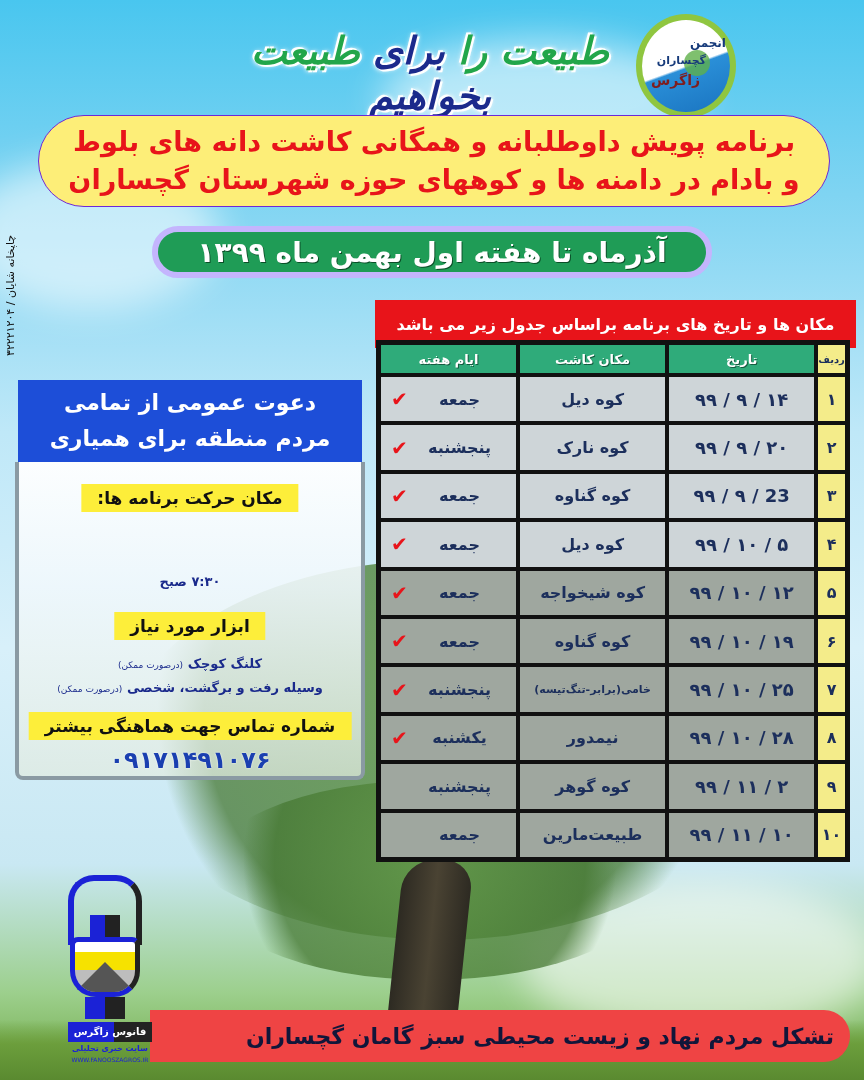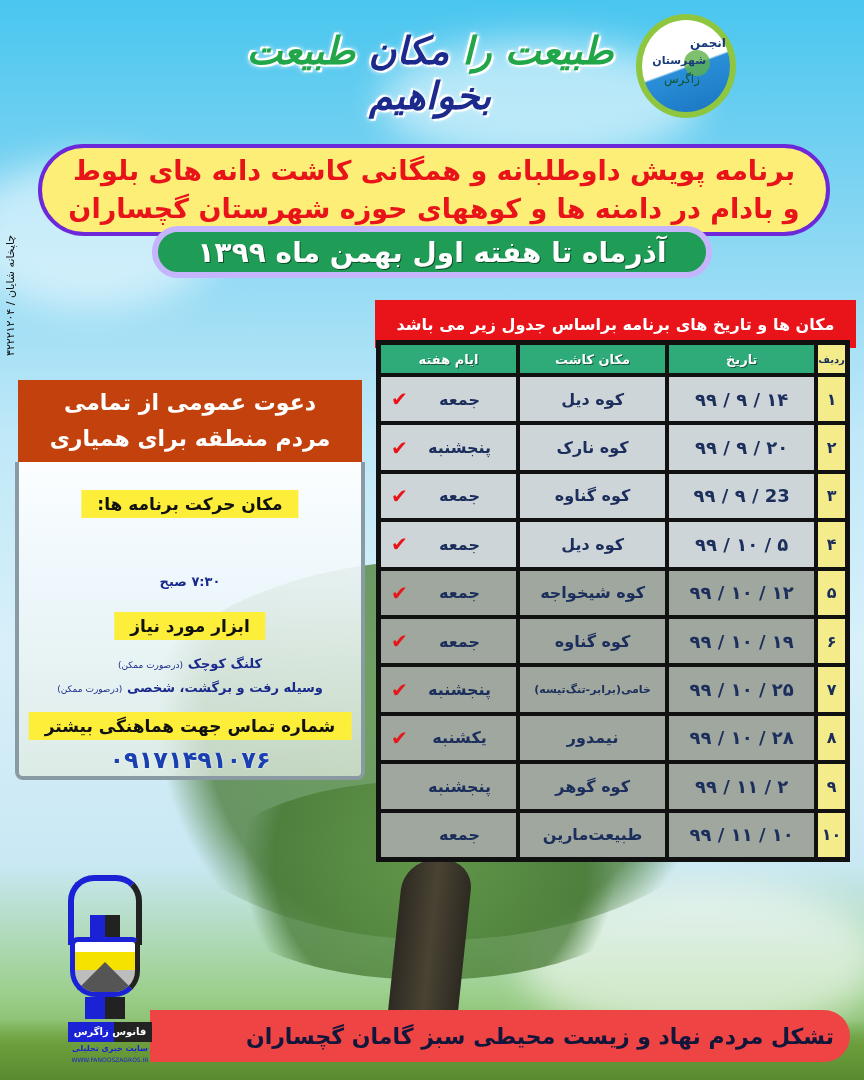--- a/index.html
+++ b/index.html
@@ -17,24 +17,24 @@
   .grass { position: absolute; left: 0; bottom: 0; width: 864px; height: 60px; background: linear-gradient(180deg, rgba(120,170,70,0.0), #6c9e3c 40%, #5a8a30 100%); }
 
   
   .slogan { position: absolute; top: 28px; left: 220px; width: 420px; text-align: center; font-family: "DejaVu Serif", serif; font-style: italic; font-weight: bold; font-size: 38px; color: #1b2a8c; text-shadow: 0 0 4px #fff, 0 0 6px #fff, 2px 2px 0 #fff, -2px -2px 0 #fff; }
   .slogan .green { color: #22a64a; }
   .logo { position: absolute; top: 14px; left: 636px; width: 100px; height: 104px; }
   .logo-ring { position: absolute; inset: 0; border-radius: 50%; background: #8fc640; }
   .logo-inner { position: absolute; inset: 6px; border-radius: 50%; background: linear-gradient(160deg,#ffffff 0%,#ffffff 50%,#2a8fd8 52%,#1a74c0 100%); }
   .logo-t1 { position: absolute; top: 22px; right: 10px; font-size: 12px; color: #163a7a; font-weight: bold; }
   .logo-t2 { position: absolute; top: 40px; right: 30px; font-size: 11px; color: #163a7a; font-weight: bold; }
-  .logo-t3 { position: absolute; top: 58px; right: 36px; font-size: 12px; color: #14532d; font-weight: normal; }
+  .logo-t3 { position: absolute; top: 58px; right: 36px; font-size: 14px; color: #7f1d1d; font-weight: bold; }
   .logo-tree { position: absolute; top: 36px; left: 48px; width: 26px; height: 26px; border-radius: 50%; background: #5fb04a; opacity: .8; }
 
-  .title-box { position: absolute; top: 144px; left: 38px; width: 792px; height: 92px; background: #fdee78; border: 4px solid #6d28d9; border-radius: 46px; display: flex; flex-direction: column; align-items: center; justify-content: center; }
+  .title-box { position: absolute; top: 115px; left: 38px; width: 792px; height: 92px; background: #fdee78; border: 1px solid #6d28d9; border-radius: 46px; display: flex; flex-direction: column; align-items: center; justify-content: center; }
   .title-line { font-weight: bold; font-size: 27px; color: #e8141a; line-height: 38px; text-align: center; }
   .subtitle-box { position: absolute; top: 226px; left: 152px; width: 560px; height: 52px; background: #1f9c56; border: 6px solid #c4b5fd; border-radius: 26px; display: flex; align-items: center; justify-content: center; }
   .subtitle { color: #fff; font-weight: bold; font-size: 28px; text-shadow: 1px 1px 0 #0b4e28; }
 
   .side-credit { position: absolute; top: 215px; left: 4px; width: 20px; height: 160px; writing-mode: vertical-rl; transform: rotate(180deg); font-size: 11px; color: #111; text-align: center; white-space: nowrap; }
 
   
   .table-header { position: absolute; top: 300px; left: 375px; width: 481px; height: 48px; background: #e8141a; color: #fff; font-weight: bold; font-size: 16px; display: flex; align-items: center; justify-content: center; }
   .schedule { position: absolute; top: 340px; left: 376px; width: 474px; border-collapse: separate; border-spacing: 0; background: #111; border: 3px solid #111; }
   .schedule th, .schedule td { border: 2px solid #111; text-align: center; font-weight: bold; }
@@ -44,21 +44,21 @@
   .schedule td { height: 48.4px; font-size: 16px; color: #1c2f5c; background: rgba(240,248,252,0.85); }
   .schedule tr.dim td:not(.idx) { background: rgba(200,210,200,0.78); color: #1c2f5c; }
   .schedule td.date { width: 148px; font-size: 18px; direction: ltr; text-align: center; }
   .schedule td.place { width: 148px; }
   .schedule td.place.small { font-size: 11px; }
   .schedule td.day { width: 138px; position: relative; }
   .check { color: #e8141a; font-size: 20px; position: absolute; left: 10px; top: 50%; transform: translateY(-50%); }
   .day-text { padding-left: 22px; }
 
   
-  .invite { position: absolute; top: 380px; left: 18px; width: 344px; height: 82px; background: #c2410c; color: #fff; font-weight: bold; font-size: 22px; text-align: center; display: flex; flex-direction: column; justify-content: center; line-height: 36px; letter-spacing: 1px; }
+  .invite { position: absolute; top: 380px; left: 18px; width: 344px; height: 82px; background: #1d4ed8; color: #fff; font-weight: bold; font-size: 22px; text-align: center; display: flex; flex-direction: column; justify-content: center; line-height: 36px; letter-spacing: 1px; }
   .info-panel { position: absolute; top: 462px; left: 15px; width: 350px; height: 318px; border: 4px solid #8a9aa3; border-top: none; border-radius: 0 0 8px 8px; background: linear-gradient(180deg, rgba(255,255,255,0.95) 0%, rgba(240,248,252,0.9) 40%, rgba(225,235,225,0.75) 100%); }
   .info-label { position: absolute; left: 50%; transform: translateX(-50%); background: #fdee3a; color: #111; font-weight: bold; font-size: 17px; padding: 0 16px; height: 28px; line-height: 28px; white-space: nowrap; }
   .info-value { position: absolute; width: 100%; left: 0; text-align: center; color: #1a2a8c; font-weight: bold; font-size: 13px; white-space: nowrap; }
   .info-value .note { font-size: 9px; font-weight: normal; }
   .phone { position: absolute; left: 0; width: 100%; text-align: center; font-size: 24px; font-weight: bold; color: #1a3fb0; letter-spacing: 1px; text-shadow: 0 0 2px #fff; }
 
   
   .footer-banner { position: absolute; top: 1010px; left: 150px; width: 700px; height: 52px; background: #ef4444; border-radius: 0 26px 26px 0; display: flex; align-items: center; justify-content: flex-start; padding-right: 16px; }
   .footer-text { font-weight: bold; font-size: 22px; color: #11163a; }
   .lantern { position: absolute; top: 875px; left: 60px; width: 90px; height: 150px; }
@@ -77,31 +77,31 @@
 <div class="cloud" style="left:380px;top:40px;width:320px;height:120px;"></div>
 <div class="cloud" style="left:-40px;top:160px;width:260px;height:150px;"></div>
 <div class="cloud" style="left:520px;top:880px;width:360px;height:160px;"></div>
 <div class="tree-canopy" style="left:120px;top:560px;width:640px;height:380px;"></div>
 <div class="tree-canopy" style="left:200px;top:780px;width:460px;height:200px;"></div>
 <div class="tree-trunk"></div>
 <div class="grass"></div>
 
 <div class="slogan">
   <span class="green">طبیعت را</span>
-  <span>مکان</span>
+  <span>برای</span>
   <span class="green">طبیعت</span>
   <span>بخواهیم</span>
 </div>
 
 <div class="logo">
   <div class="logo-ring"></div>
   <div class="logo-inner"></div>
   <div class="logo-tree"></div>
   <div class="logo-t1">انجمن</div>
-  <div class="logo-t2">شهرستان</div>
+  <div class="logo-t2">گچساران</div>
   <div class="logo-t3">زاگرس</div>
 </div>
 
 <div class="title-box">
   <div class="title-line">برنامه پویش داوطلبانه و همگانی کاشت دانه های بلوط</div>
   <div class="title-line">و بادام در دامنه ها و کوههای حوزه شهرستان گچساران</div>
 </div>
 <div class="subtitle-box">
   <div class="subtitle">آذرماه تا هفته اول بهمن ماه ۱۳۹۹</div>
 </div>
@@ -181,21 +181,21 @@
       </tr>
     </tbody>
 </table>
 
 <div class="invite">
   <div>دعوت عمومی از تمامی</div>
   <div>مردم منطقه برای همیاری</div>
 </div>
 
 <div class="info-panel">
-  <div class="info-label" style="top:28px;">مکان حرکت برنامه ها:</div>
+  <div class="info-label" style="top:22px;">مکان حرکت برنامه ها:</div>
   <div class="info-value" style="top:112px;">۷:۳۰ صبح</div>
   <div class="info-label" style="top:150px;">ابزار مورد نیاز</div>
   <div class="info-value" style="top:194px;">
     <span>کلنگ کوچک</span>
     <span class="note">(درصورت ممکن)</span>
   </div>
   <div class="info-value" style="top:218px;">
     <span>وسیله رفت و برگشت، شخصی</span>
     <span class="note">(درصورت ممکن)</span>
   </div>

